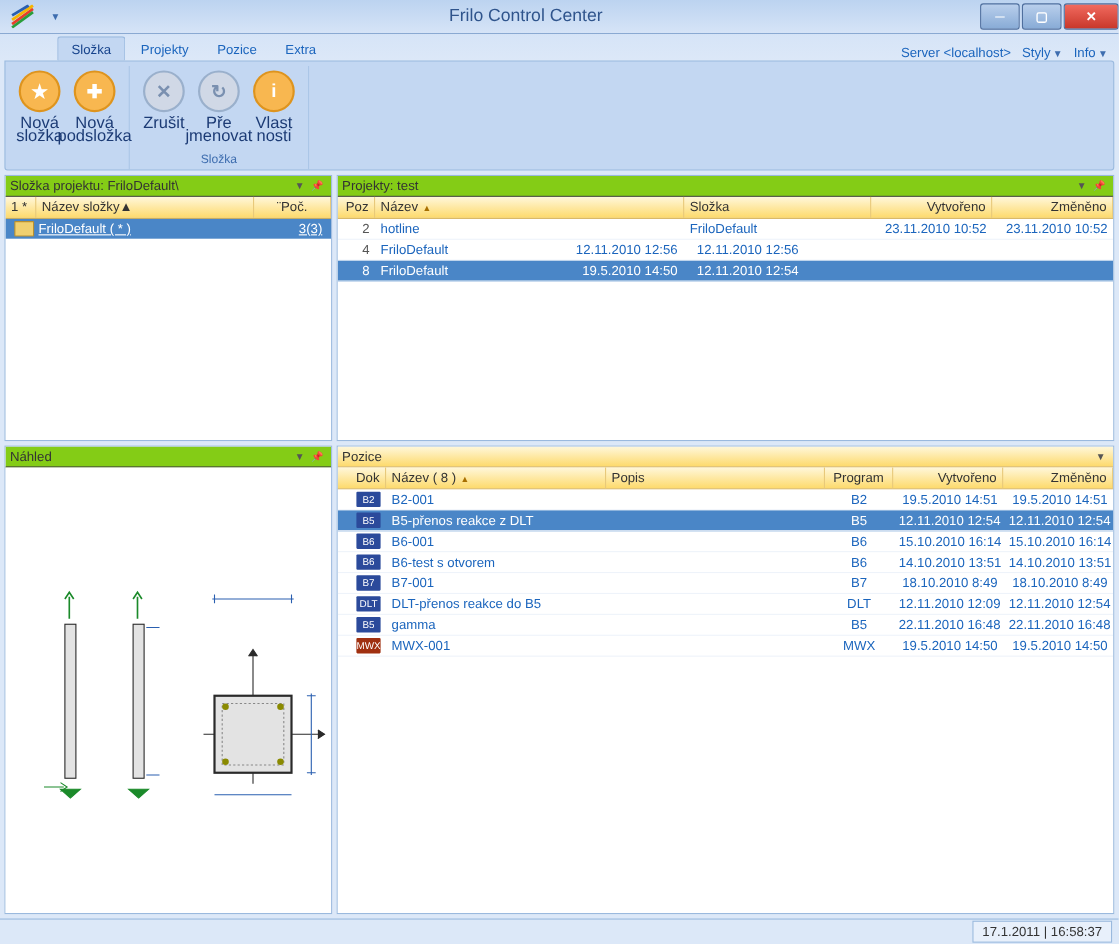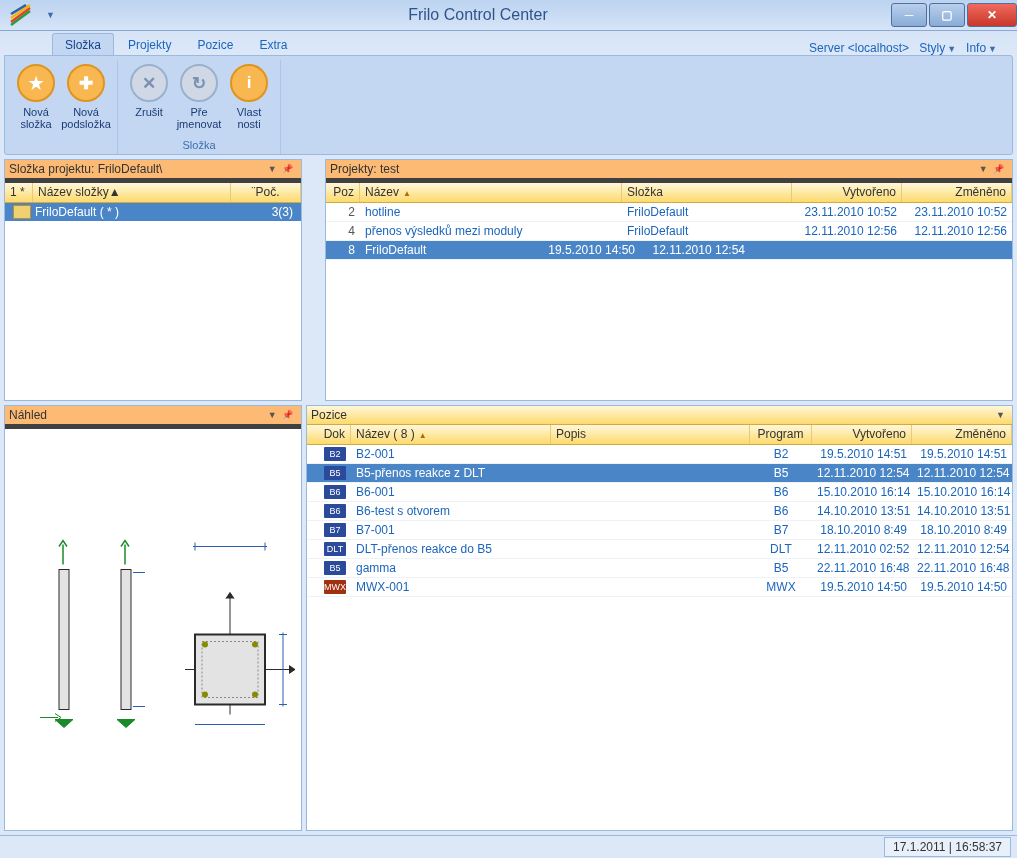--- a/index.html
+++ b/index.html
@@ -12,67 +12,67 @@
   .titlebar .drop{color:#3e6daf;padding:0 6px;font-size:9px;}
   .titlebar .title{flex:1;text-align:center;color:#2f548c;font-size:16px;}
   .titlebar .winbtns{display:flex;}
   .titlebar .winbtn{width:34px;height:22px;margin-left:2px;border:1px solid #4f6f9e;border-radius:3px;display:flex;align-items:center;justify-content:center;color:#fff;font-weight:bold;font-size:12px;background:linear-gradient(#b9cfec,#88abd6);}
   .titlebar .winbtn.close{background:linear-gradient(#f16a5f,#c8372a);color:#fff;width:48px;}
 
   
   .tabs{display:flex;align-items:flex-end;height:24px;background:linear-gradient(#d6e4f7,#dce8f8);padding-left:52px;}
   .tab{padding:4px 12px 3px;margin-right:2px;color:#1b65bd;cursor:default;}
   .tab.active{background:#c3d7f2;border:1px solid #9ab9de;border-bottom:none;border-radius:3px 3px 0 0;color:#15428b;}
-  .rightlinks{margin-left:auto;padding-right:20px;display:flex;align-items:flex-start;gap:10px;color:#1b65bd;}
+  .rightlinks{margin-left:auto;padding-right:10px;display:flex;align-items:flex-start;gap:10px;color:#1b65bd;}
   .rightlinks span{cursor:default;}
   .rightlinks .arr{font-size:9px;margin-left:2px;color:#3e6daf;}
 
   
   .ribbon{height:94px;border:1px solid #9ab9de;border-radius:0 3px 3px 3px;margin:0 4px;background:#c3d7f2;display:flex;padding:4px 0 0;}
   .ribgroup{display:flex;flex-direction:column;padding:0 6px;border-right:1px solid #abc6e7;}
   .ribgroup .btns{display:flex;flex:1;}
   .ribbtn{display:flex;flex-direction:column;align-items:center;width:50px;padding-top:4px;cursor:default;}
   .ribbtn .ico{width:34px;height:34px;border-radius:50%;background:#f8b750;border:2px solid #de941e;display:flex;align-items:center;justify-content:center;color:#fff;font-size:17px;font-weight:bold;}
-  .ribbtn .lbl{text-align:center;color:#1c3b75;font-size:11px;margin-top:4px;line-height:12px;}
+  .ribbtn .lbl{text-align:center;color:#1c3b75;font-size:15px;margin-top:4px;line-height:12px;}
   .ribgroup .gname{text-align:center;color:#3e6daf;font-size:11px;padding:3px 0;}
 
   
   .main{flex:1;display:flex;margin:4px;gap:4px;min-height:0;}
   .left{width:298px;display:flex;flex-direction:column;gap:4px;min-height:0;}
   .right{flex:1;display:flex;flex-direction:column;gap:4px;min-height:0;}
   .panel{border:1px solid #9ab9de;background:#fff;display:flex;flex-direction:column;min-height:0;overflow:hidden;}
-  .panel-head{height:18px;background:#fdba74;border-bottom:5px solid #404040;display:flex;align-items:center;padding:0 4px;color:#333;}
+  .panel-head{height:18px;background:#84cc16;border-bottom:1px solid #404040;display:flex;align-items:center;padding:0 4px;color:#333;}
   .panel-head .pt{flex:1;}
   .panel-head .picon{font-size:9px;color:#555;padding:0 3px;}
 
   .colhead{display:flex;height:19px;background:linear-gradient(#fff7da,#fdda6c);border-bottom:1px solid #d1a947;}
   .colhead>div{border-right:1px solid #e8c97a;padding:2px 5px;color:#333;box-sizing:border-box;overflow:hidden;white-space:nowrap;}
   .colhead .asc{font-size:8px;color:#a76f00;margin-left:4px;}
   .row{display:flex;height:18px;align-items:center;color:#1b65bd;border-bottom:1px solid #eef3fa;}
   .row>div{padding:1px 5px;box-sizing:border-box;overflow:hidden;white-space:nowrap;}
   .row.sel{background:#4a86c7;color:#fff;}
   .row.sel>div{color:#fff;}
   .num{color:#555;text-align:right;}
   .row.sel .num{color:#fff;}
 
   
   .p-tree{height:240px;}
   .tree-head{display:flex;height:19px;background:linear-gradient(#fff7da,#fdda6c);border-bottom:1px solid #d1a947;}
   .tree-head>div{border-right:1px solid #e8c97a;padding:2px 5px;color:#333;box-sizing:border-box;}
-  .tree-row{display:flex;height:18px;align-items:center;}
+  .tree-row{display:flex;height:18px;align-items:center;text-decoration:underline;}
   .tree-row.sel{background:#4a86c7;color:#fff;}
   .tree-row .ico{width:16px;height:12px;background:#f0d070;border:1px solid #b89030;margin:0 4px 0 8px;border-radius:1px;}
   .tree-row .cnt{margin-left:auto;width:70px;text-align:right;padding-right:8px;}
 
   
   .p-preview{flex:1;}
   .preview-body{flex:1;background:#fff;position:relative;}
 
   
-  .p-projects{height:240px;margin-left:19px;}
+  .p-projects{height:240px;}
   .projbody{flex:1;background:#fff;overflow:auto;}
 
   
   .p-positions{flex:1;}
   .posbody{flex:1;background:#fff;overflow:auto;}
   .posbody .row>div:first-child{display:flex;align-items:center;justify-content:flex-end;}
   .dok{width:22px;height:14px;font-size:9px;color:#fff;display:flex;align-items:center;justify-content:center;border-radius:1px;}
 
   
   .status{height:22px;background:#dce8f8;border-top:1px solid #9ab9de;display:flex;align-items:center;padding:0 6px;}
@@ -240,21 +240,20 @@
       <div class="projbody" id="projbody">
           <div class="row">
             <div class="c-poz num">2</div>
             <div class="c-naz">hotline</div>
             <div class="c-slo">FriloDefault</div>
             <div class="c-vyt">23.11.2010 10:52</div>
             <div class="c-zme">23.11.2010 10:52</div>
           </div>
           <div class="row">
             <div class="c-poz num">4</div>
-            <div class="c-naz">přenos výsledků mezi moduly</div>
             <div class="c-slo">FriloDefault</div>
             <div class="c-vyt">12.11.2010 12:56</div>
             <div class="c-zme">12.11.2010 12:56</div>
           </div>
           <div class="row sel">
             <div class="c-poz num">8</div>
             <div class="c-slo">FriloDefault</div>
             <div class="c-vyt">19.5.2010 14:50</div>
             <div class="c-zme">12.11.2010 12:54</div>
           </div>
@@ -325,21 +324,21 @@
             <div class="d-vyt">18.10.2010 8:49</div>
             <div class="d-zme">18.10.2010 8:49</div>
           </div>
           <div class="row">
             <div class="d-dok">
               <span class="dok" style="background:#2b4a9b">DLT</span>
             </div>
             <div class="d-naz">DLT-přenos reakce do B5</div>
             <div class="d-pop"></div>
             <div class="d-prog">DLT</div>
-            <div class="d-vyt">12.11.2010 02:52</div>
+            <div class="d-vyt">12.11.2010 12:09</div>
             <div class="d-zme">12.11.2010 12:54</div>
           </div>
           <div class="row">
             <div class="d-dok">
               <span class="dok" style="background:#2b4a9b">B5</span>
             </div>
             <div class="d-naz">gamma</div>
             <div class="d-pop"></div>
             <div class="d-prog">B5</div>
             <div class="d-vyt">22.11.2010 16:48</div>

